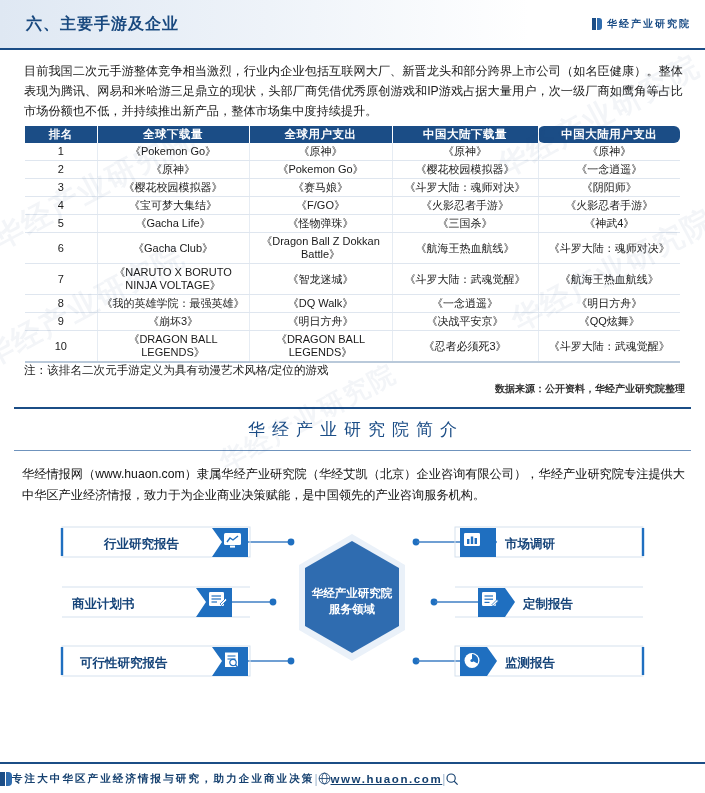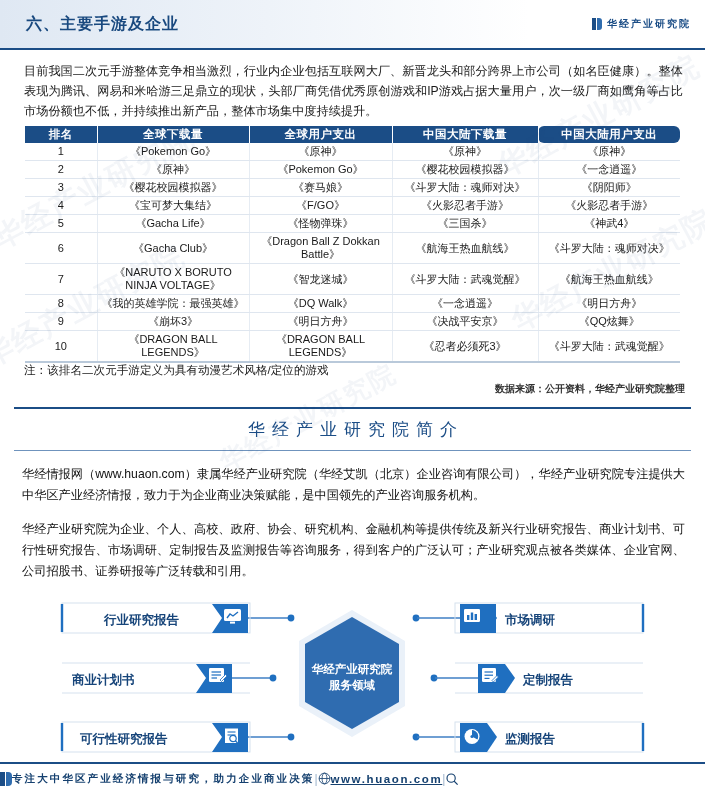--- a/index.html
+++ b/index.html
@@ -232,21 +232,20 @@
   </table>
 
   <div class="note">注：该排名二次元手游定义为具有动漫艺术风格/定位的游戏</div>
   <div class="src">数据来源：公开资料，华经产业研究院整理</div>
 
   <div class="sec-wrap">
     <div class="sec-rule"></div>
     <div class="sec-title">华经产业研究院简介</div>
     <div class="sec-rule thin"></div>
     <div class="intro">华经情报网（www.huaon.com）隶属华经产业研究院（华经艾凯（北京）企业咨询有限公司），华经产业研究院专注提供大中华区产业经济情报，致力于为企业商业决策赋能，是中国领先的产业咨询服务机构。</div>
-    <div class="intro">华经产业研究院为企业、个人、高校、政府、协会、研究机构、金融机构等提供传统及新兴行业研究报告、商业计划书、可行性研究报告、市场调研、定制报告及监测报告等咨询服务，得到客户的广泛认可；产业研究观点被各类媒体、企业官网、公司招股书、证券研报等广泛转载和引用。</div>
   </div>
 
   <div class="diagram">
     <svg width="705" height="170">
 
       <line x1="248" y1="22" x2="290" y2="22" stroke="#3f7fc4" stroke-width="1.4"></line>
       <circle cx="291" cy="22" r="3.4" fill="#1f6fc0"></circle>
       <line x1="232" y1="82" x2="272" y2="82" stroke="#3f7fc4" stroke-width="1.4"></line>
       <circle cx="273" cy="82" r="3.4" fill="#1f6fc0"></circle>
       <line x1="248" y1="141" x2="290" y2="141" stroke="#3f7fc4" stroke-width="1.4"></line>

